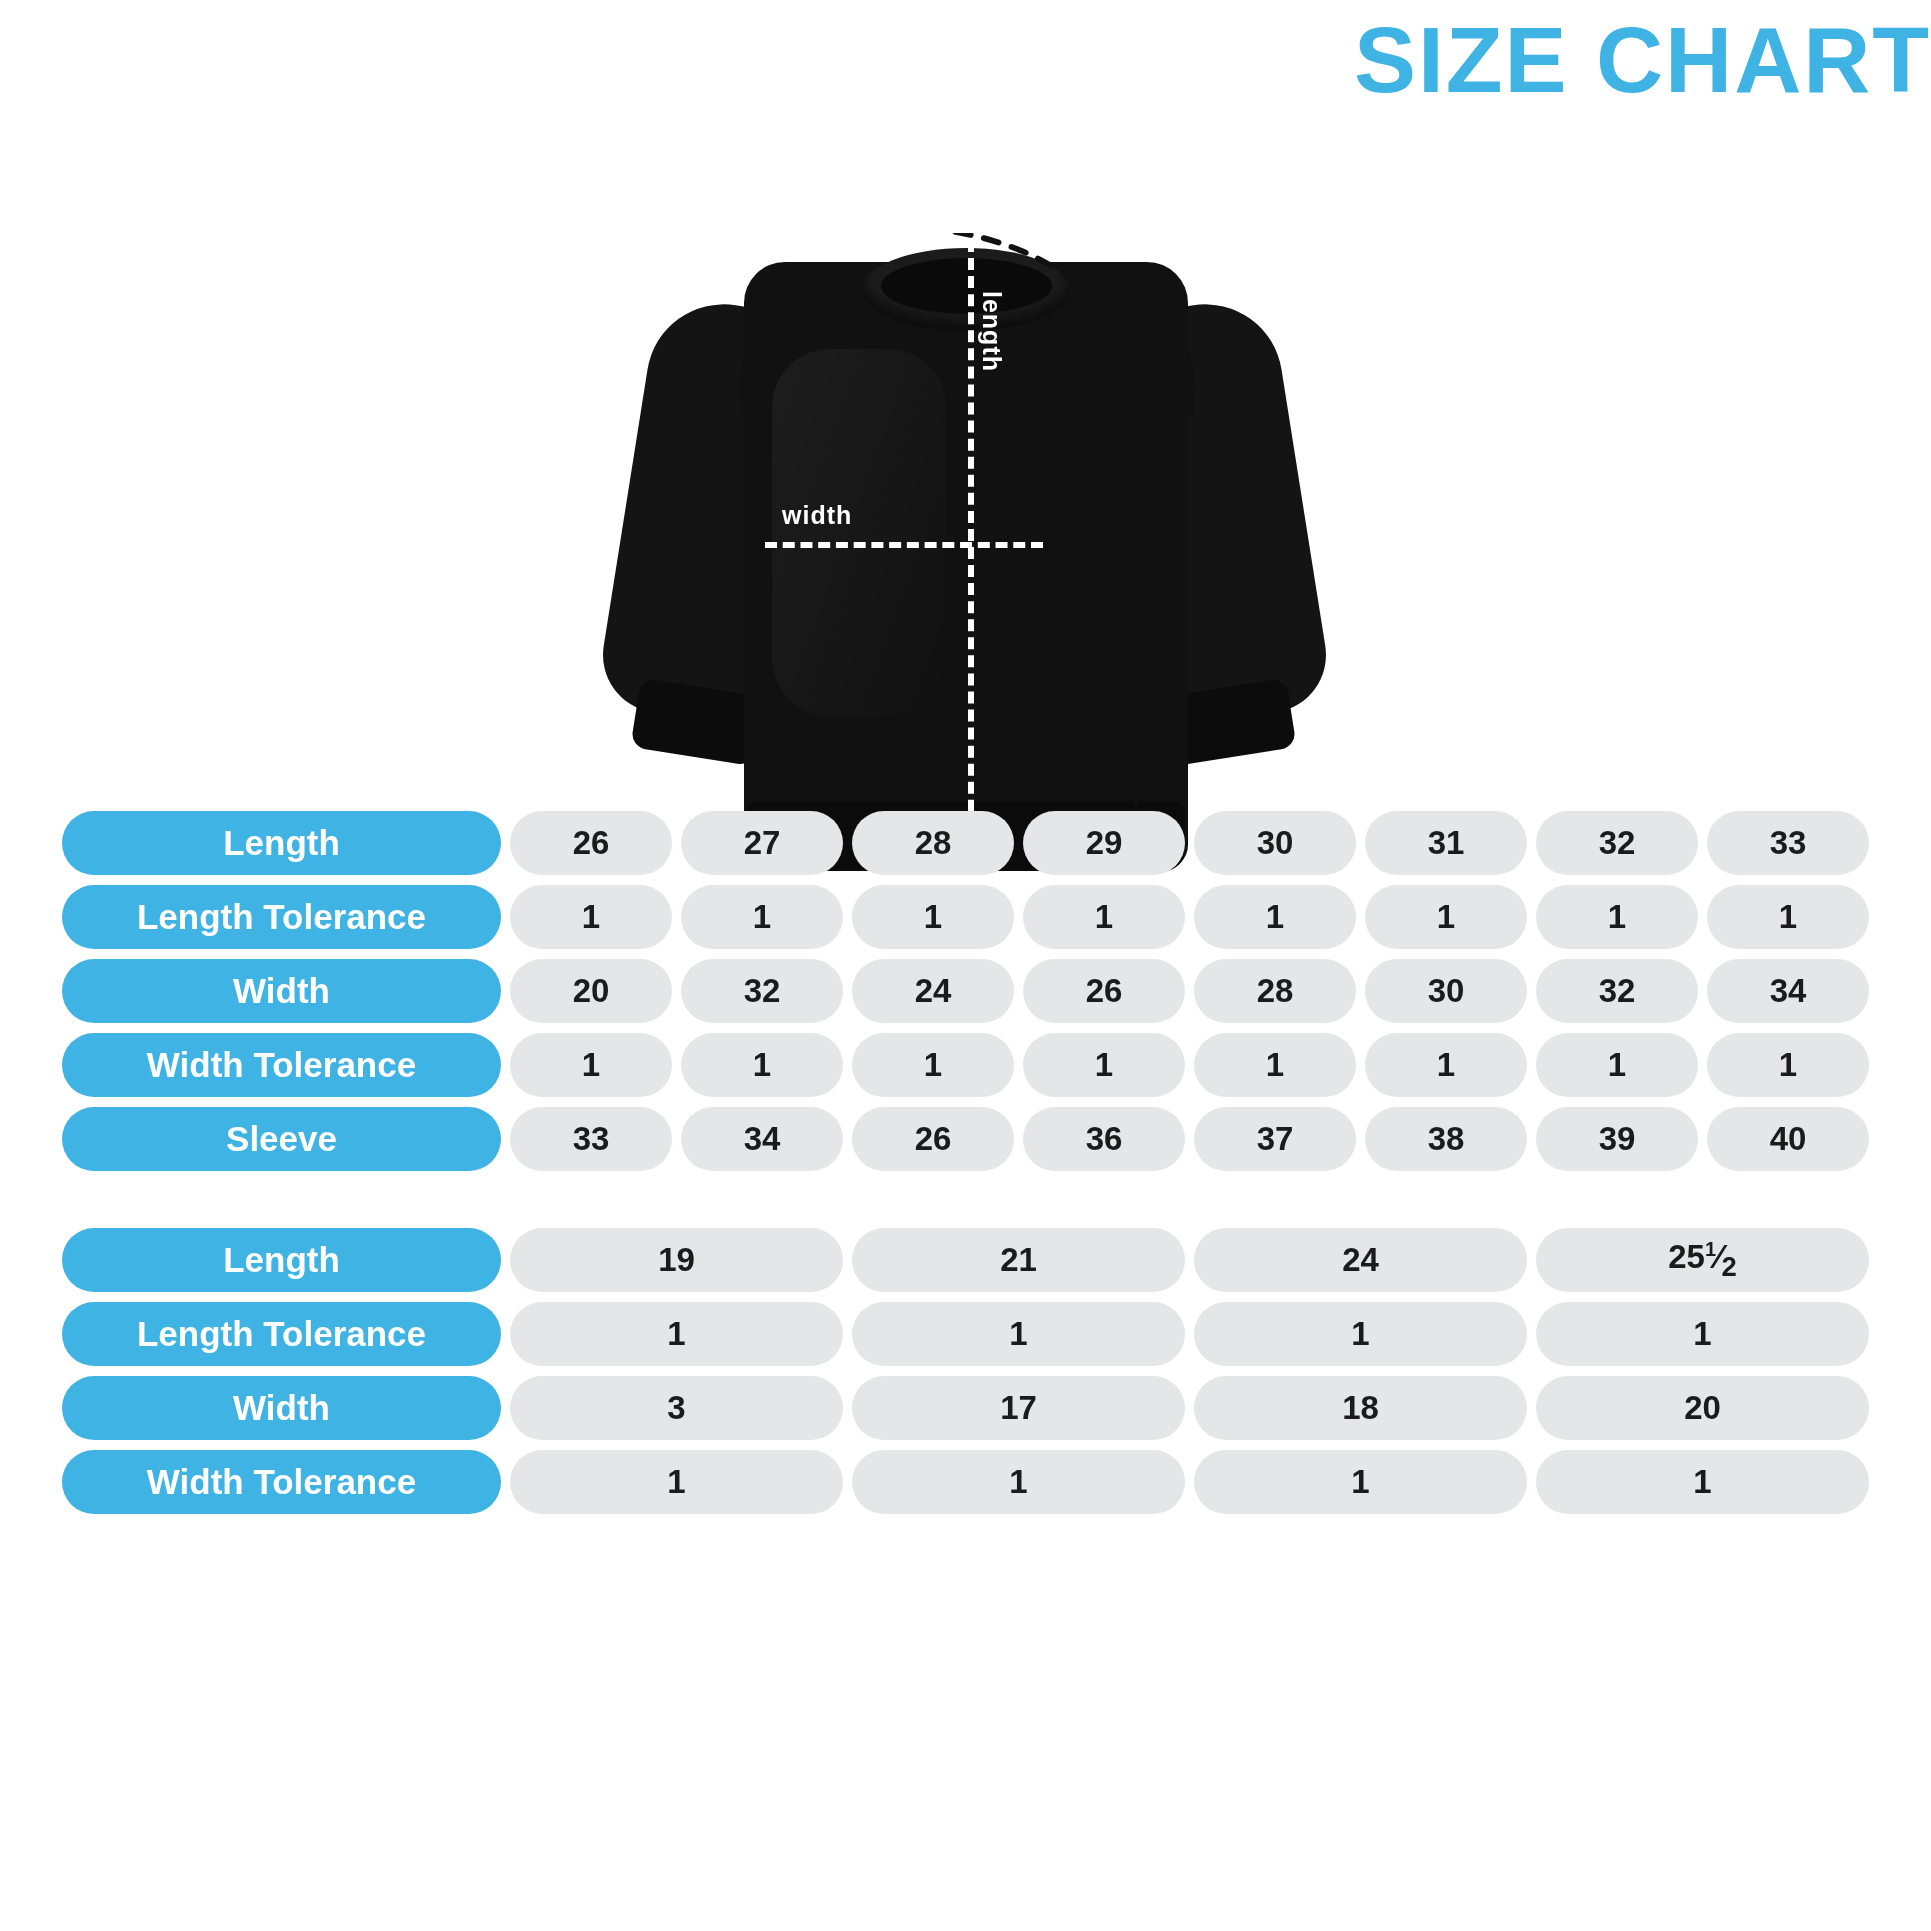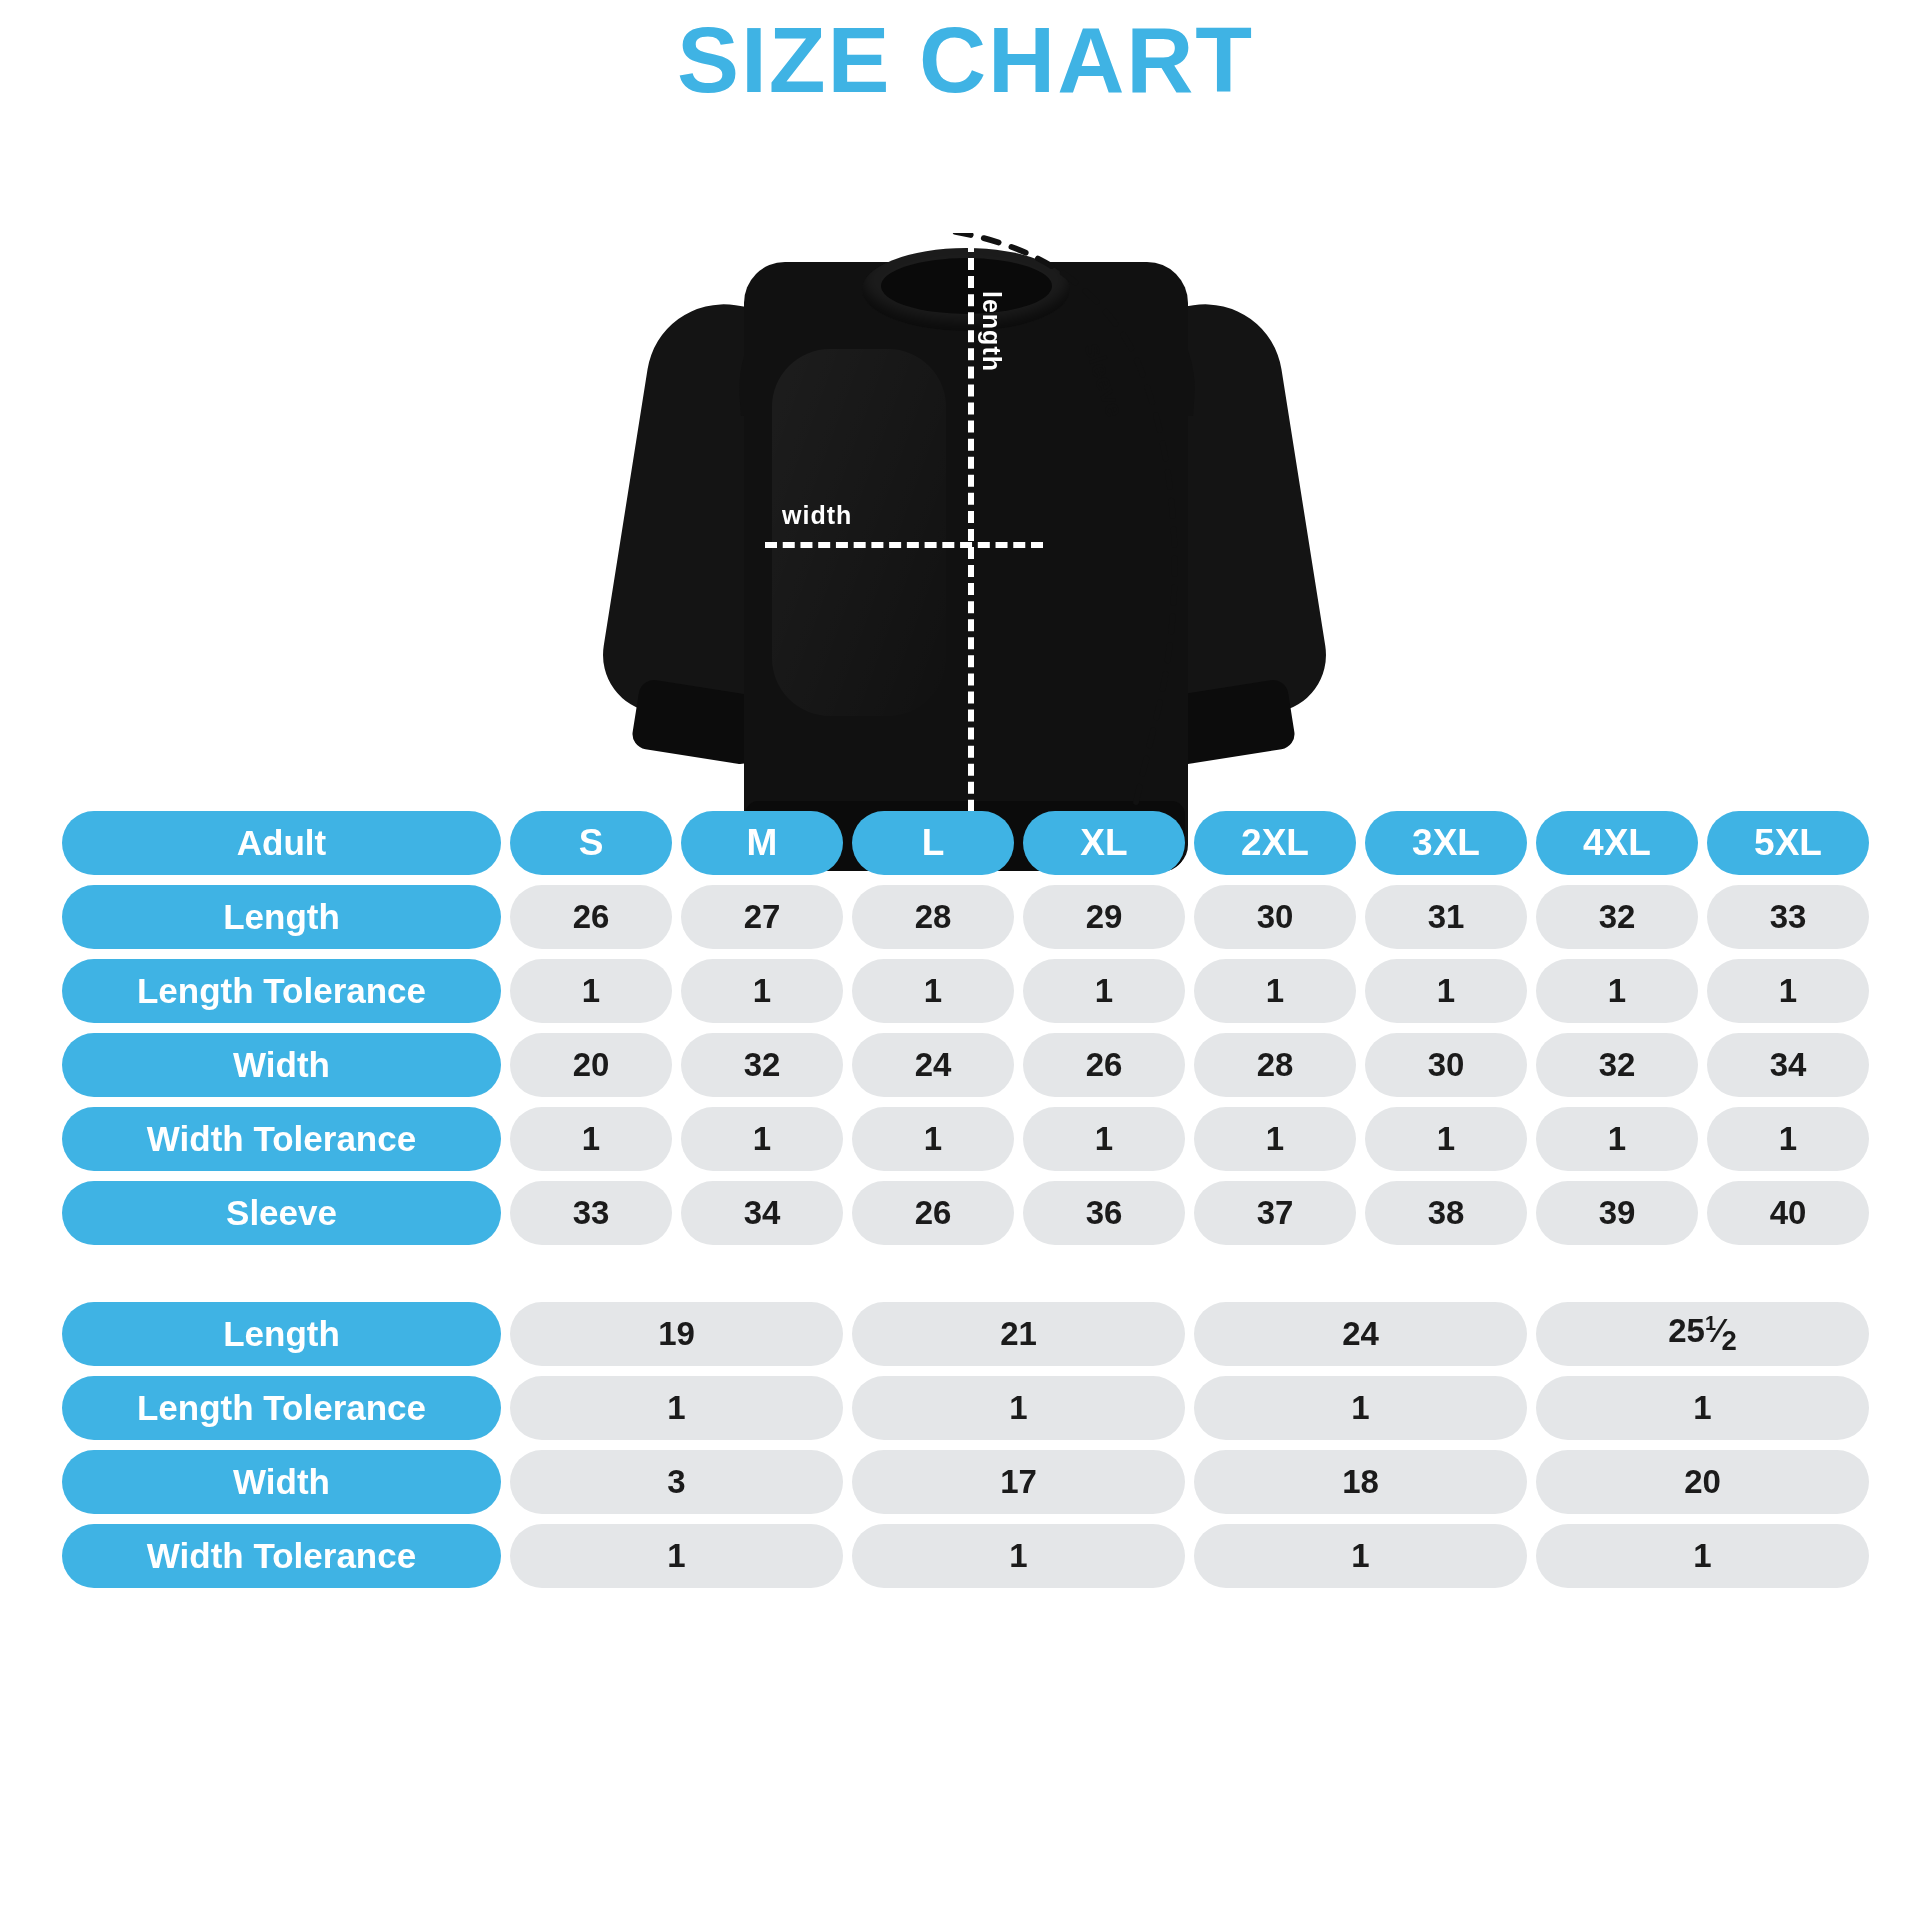--- a/index.html
+++ b/index.html
@@ -15,21 +15,21 @@
   }
   .page {
     position: relative;
     width: 1931px;
     height: 1931px;
     box-sizing: border-box;
   }
 
   
   .title {
-    text-align: center;
+    text-align: right;
     font-size: 93px;
     font-weight: 700;
     color: #3FB3E4;
     letter-spacing: 1.9px;
     padding-top: 13.5px;
     line-height: 1.0;
   }
 
   
   .illustration {
@@ -295,31 +295,20 @@
         <col>
           <col>
           <col>
           <col>
           <col>
           <col>
           <col>
           <col>
       </colgroup>
       <tbody>
-        <tr>
-          <td class="rowhead">Adult</td>
-          <td class="colhead">S</td>
-          <td class="colhead">M</td>
-          <td class="colhead">L</td>
-          <td class="colhead">XL</td>
-          <td class="colhead">2XL</td>
-          <td class="colhead">3XL</td>
-          <td class="colhead">4XL</td>
-          <td class="colhead">5XL</td>
-        </tr>
 
         <tr>
           <td class="rowhead">Length</td>
           <td>26</td>
           <td>27</td>
           <td>28</td>
           <td>29</td>
           <td>30</td>
           <td>31</td>
           <td>32</td>

